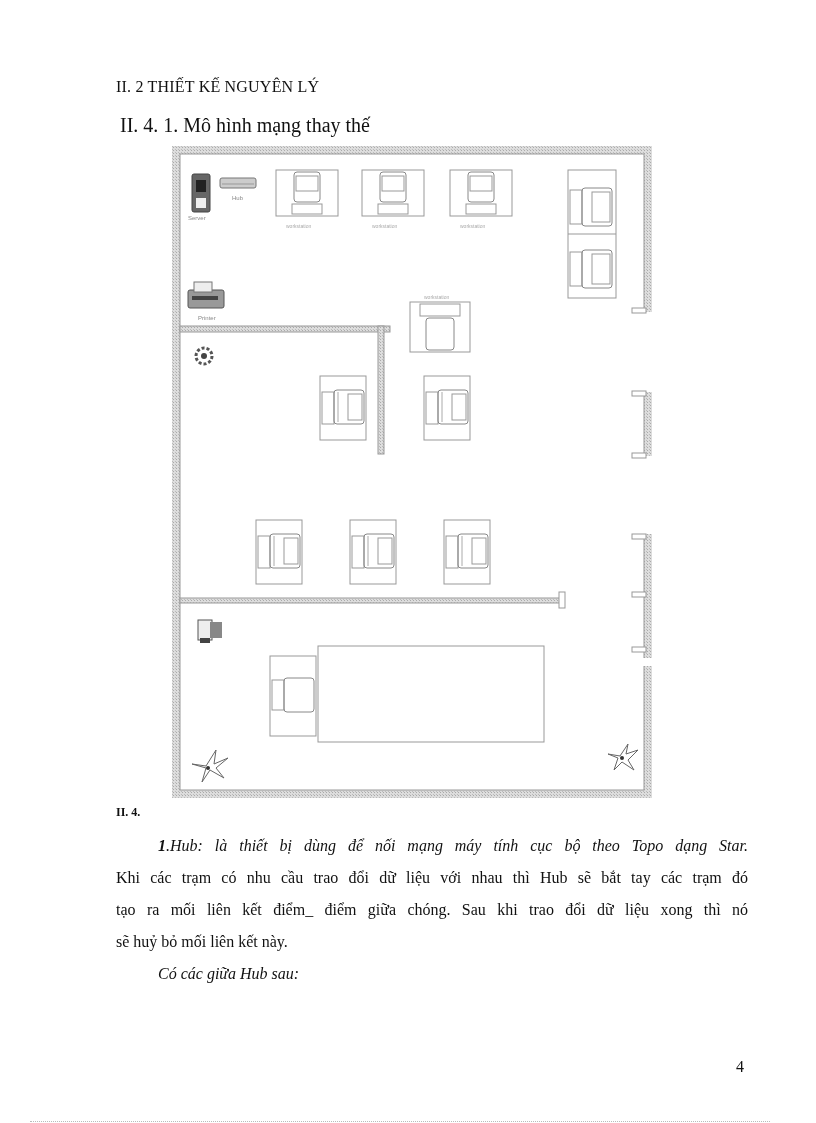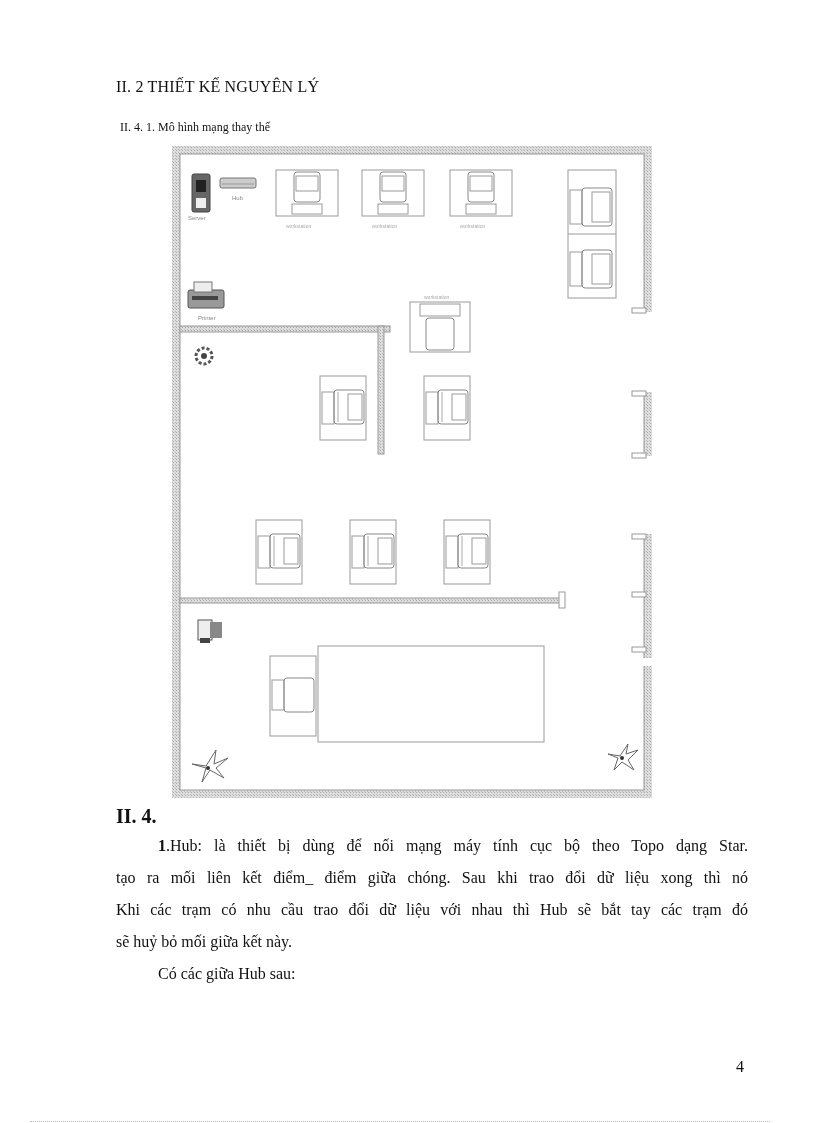--- a/index.html
+++ b/index.html
@@ -1,25 +1,25 @@
 <!DOCTYPE html>
 <html><head>
 <meta charset="utf-8">
 <style>
   html,body{margin:0;padding:0;background:#fff;}
   body{width:816px;height:1123px;position:relative;overflow:hidden;font-family:"Liberation Serif","DejaVu Serif",serif;color:#111;}
   .h1{position:absolute;left:116px;top:78px;font-size:16px;letter-spacing:0.2px;}
-  .h2{position:absolute;left:120px;top:120px;font-size:12px;}
+  .h2{position:absolute;left:120px;top:114px;font-size:20px;}
   .plan{position:absolute;left:170px;top:144px;width:484px;height:656px;}
-  .sec{position:absolute;left:116px;top:805px;font-size:20px;font-weight:bold;}
+  .sec{position:absolute;left:116px;top:805px;font-size:12px;font-weight:bold;}
   .para{position:absolute;left:116px;width:632px;font-size:16px;line-height:32px;text-align:justify;}
   .p1{top:830px;}
   .p1 .line{display:block;text-align:justify;text-align-last:justify;}
   .p1 .line.last{text-align-last:left;}
-  .indent{padding-left:42px;}
+  .indent{padding-left:42px;font-style:italic;}
   .p2{top:958px;}
   .pagenum{position:absolute;left:736px;top:1058px;font-size:16px;}
   .footer-rule{position:absolute;left:30px;top:1121px;width:740px;border-top:1px dotted #bbb;}
   svg text{font-family:"Liberation Sans",sans-serif;}
 </style>
 </head>
 <body>
 
 <div class="h1">II. 2 THIẾT KẾ NGUYÊN LÝ</div>
 <div class="h2">II. 4. 1. Mô hình mạng thay thế</div>
@@ -142,21 +142,21 @@
     <path d="M450 612 L458 600 L456 610 L468 606 L458 616 L464 626 L452 618 L444 626 L448 614 L438 610 Z" fill="none" stroke="#666"></path>
     <circle cx="452" cy="614" r="2" fill="#333"></circle>
   </g>
 </svg>
 </div>
 
 <div class="sec">II. 4.</div>
 
 <div class="para p1">
   <span class="line indent"><b>1</b><span>.Hub: là thiết bị dùng để nối mạng máy tính cục bộ theo Topo dạng Star.</span></span>
+  <span class="line">Khi các trạm có nhu cầu trao đổi dữ liệu với nhau thì Hub sẽ bắt tay các trạm đó</span>
   <span class="line">tạo ra mối liên kết điểm_ điểm giữa chóng. Sau khi trao đổi dữ liệu xong thì nó</span>
-  <span class="line">Khi các trạm có nhu cầu trao đổi dữ liệu với nhau thì Hub sẽ bắt tay các trạm đó</span>
-  <span class="line last">sẽ huỷ bỏ mối giữa kết này.</span>
+  <span class="line last">sẽ huỷ bỏ mối liên kết này.</span>
 </div>
 
 <div class="para p2 indent">Có các giữa Hub sau:</div>
 
 <div class="pagenum">4</div>
 <div class="footer-rule"></div>
 
 </body></html>

